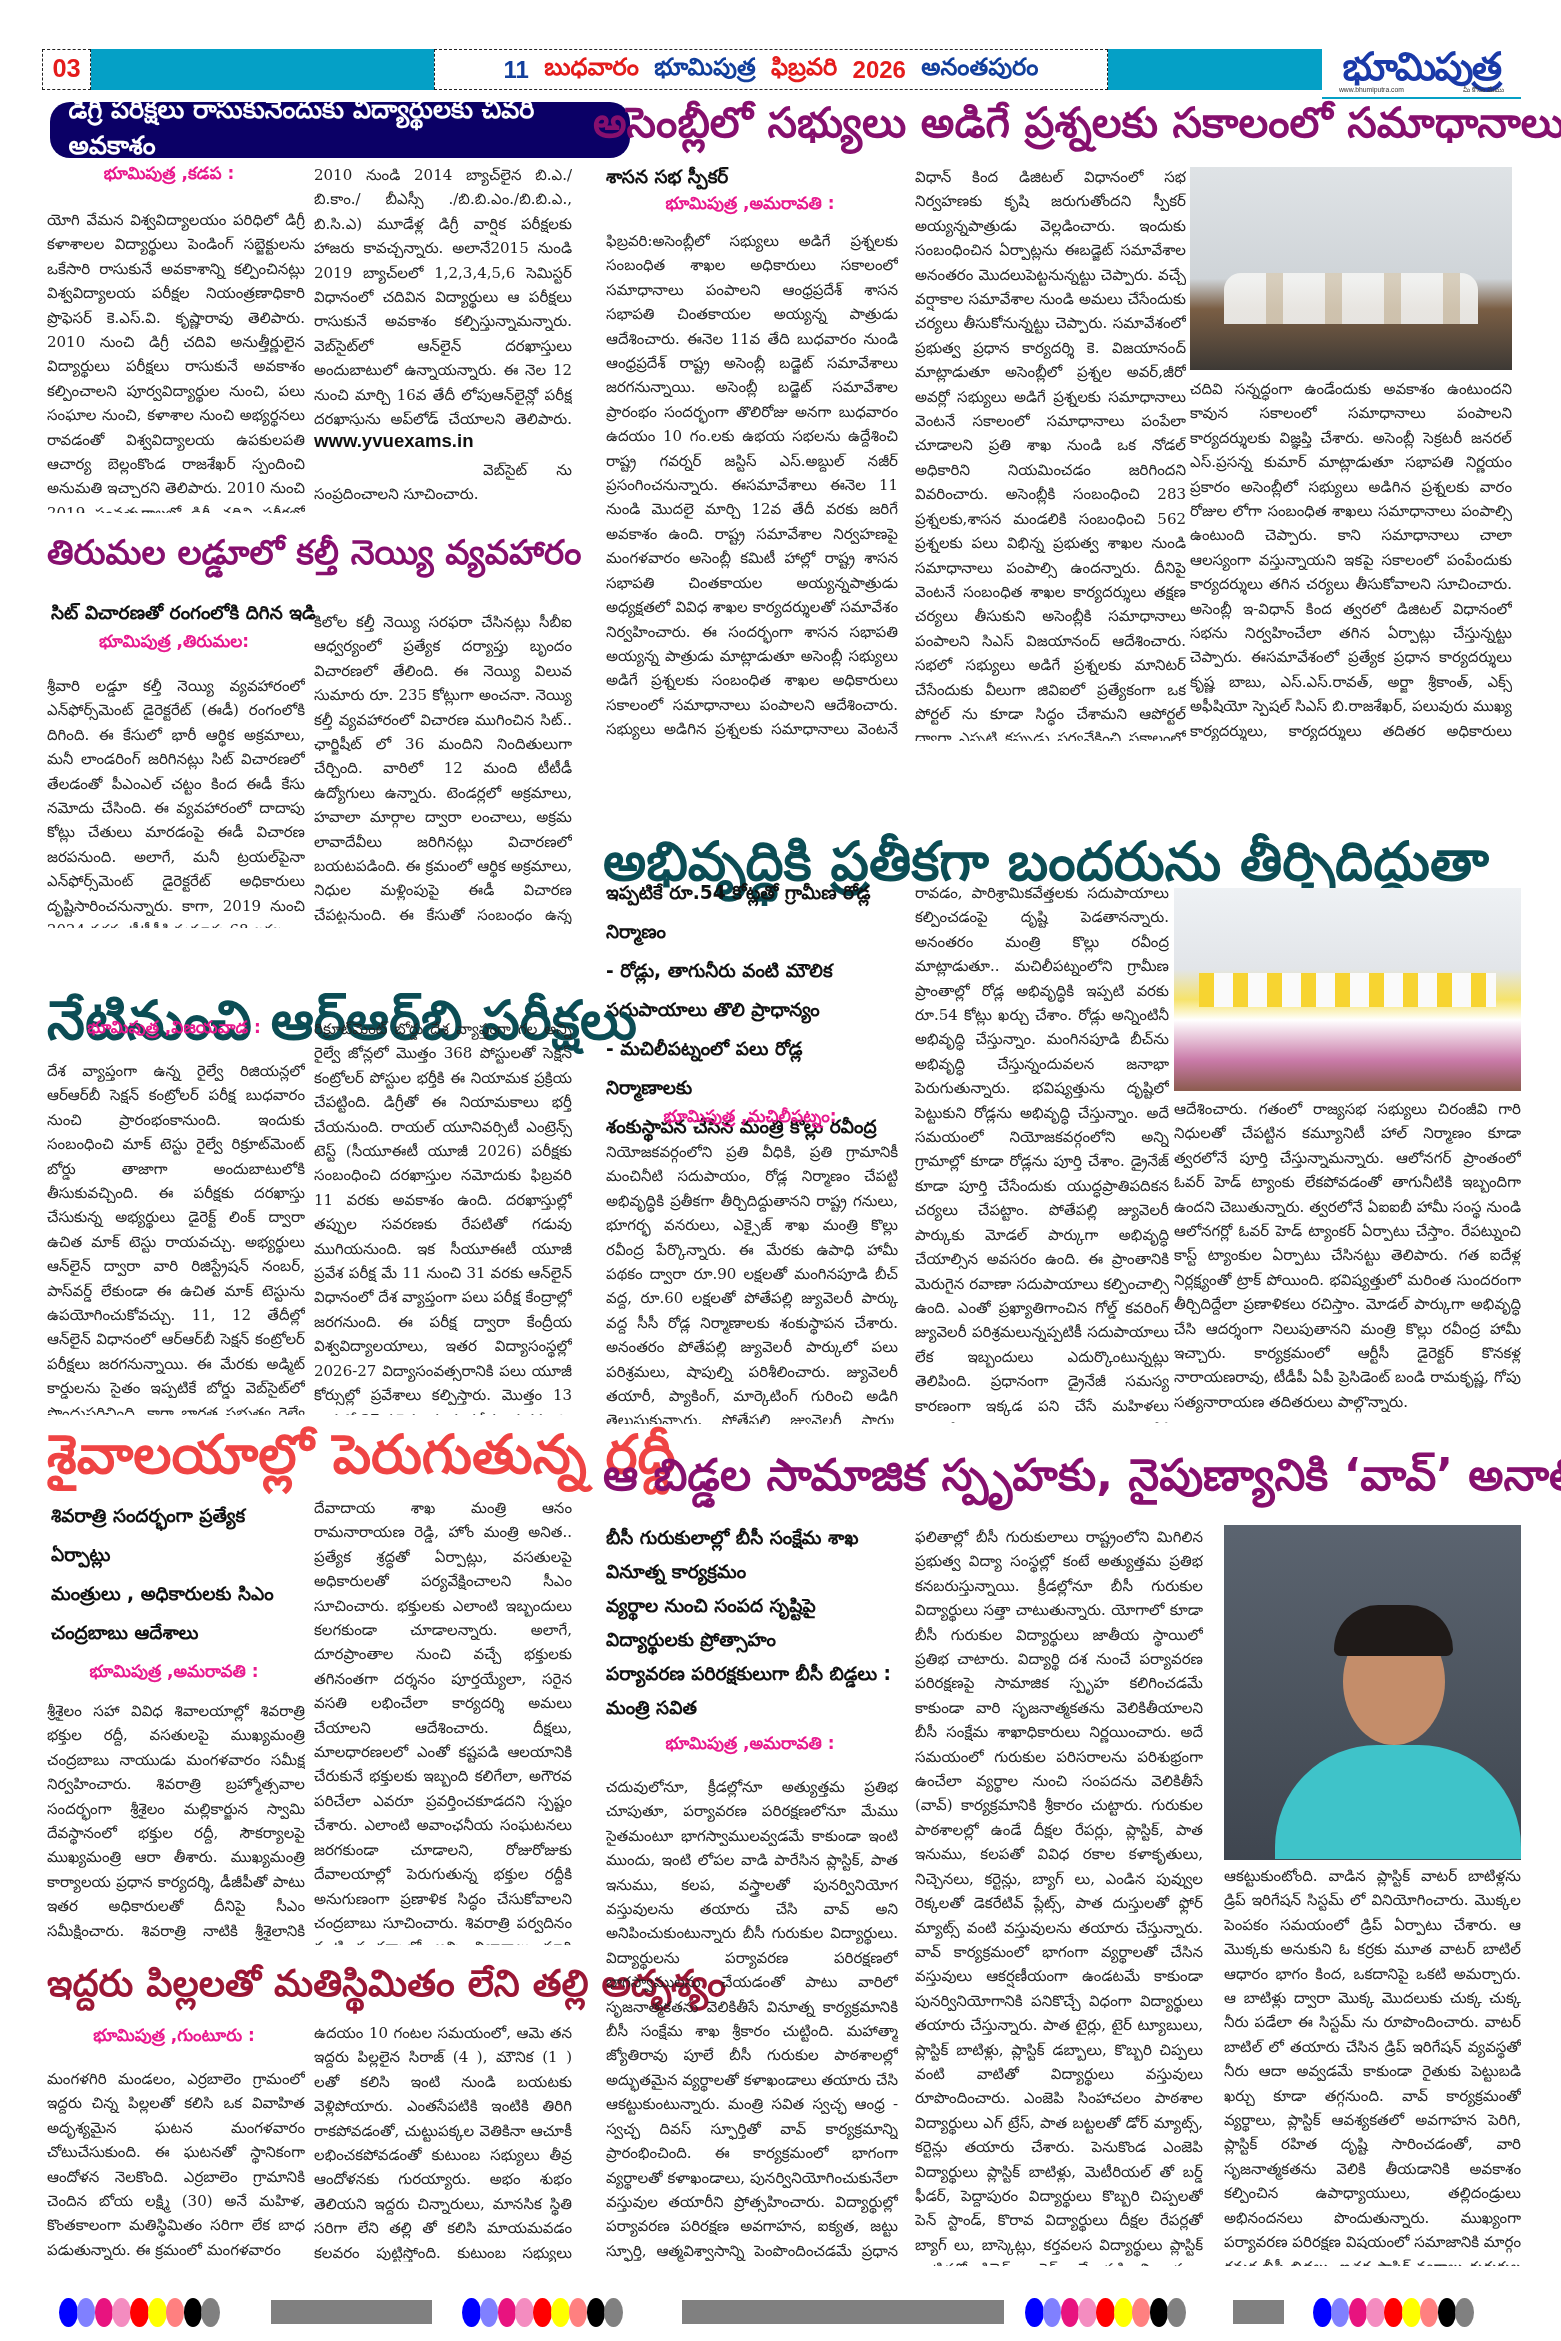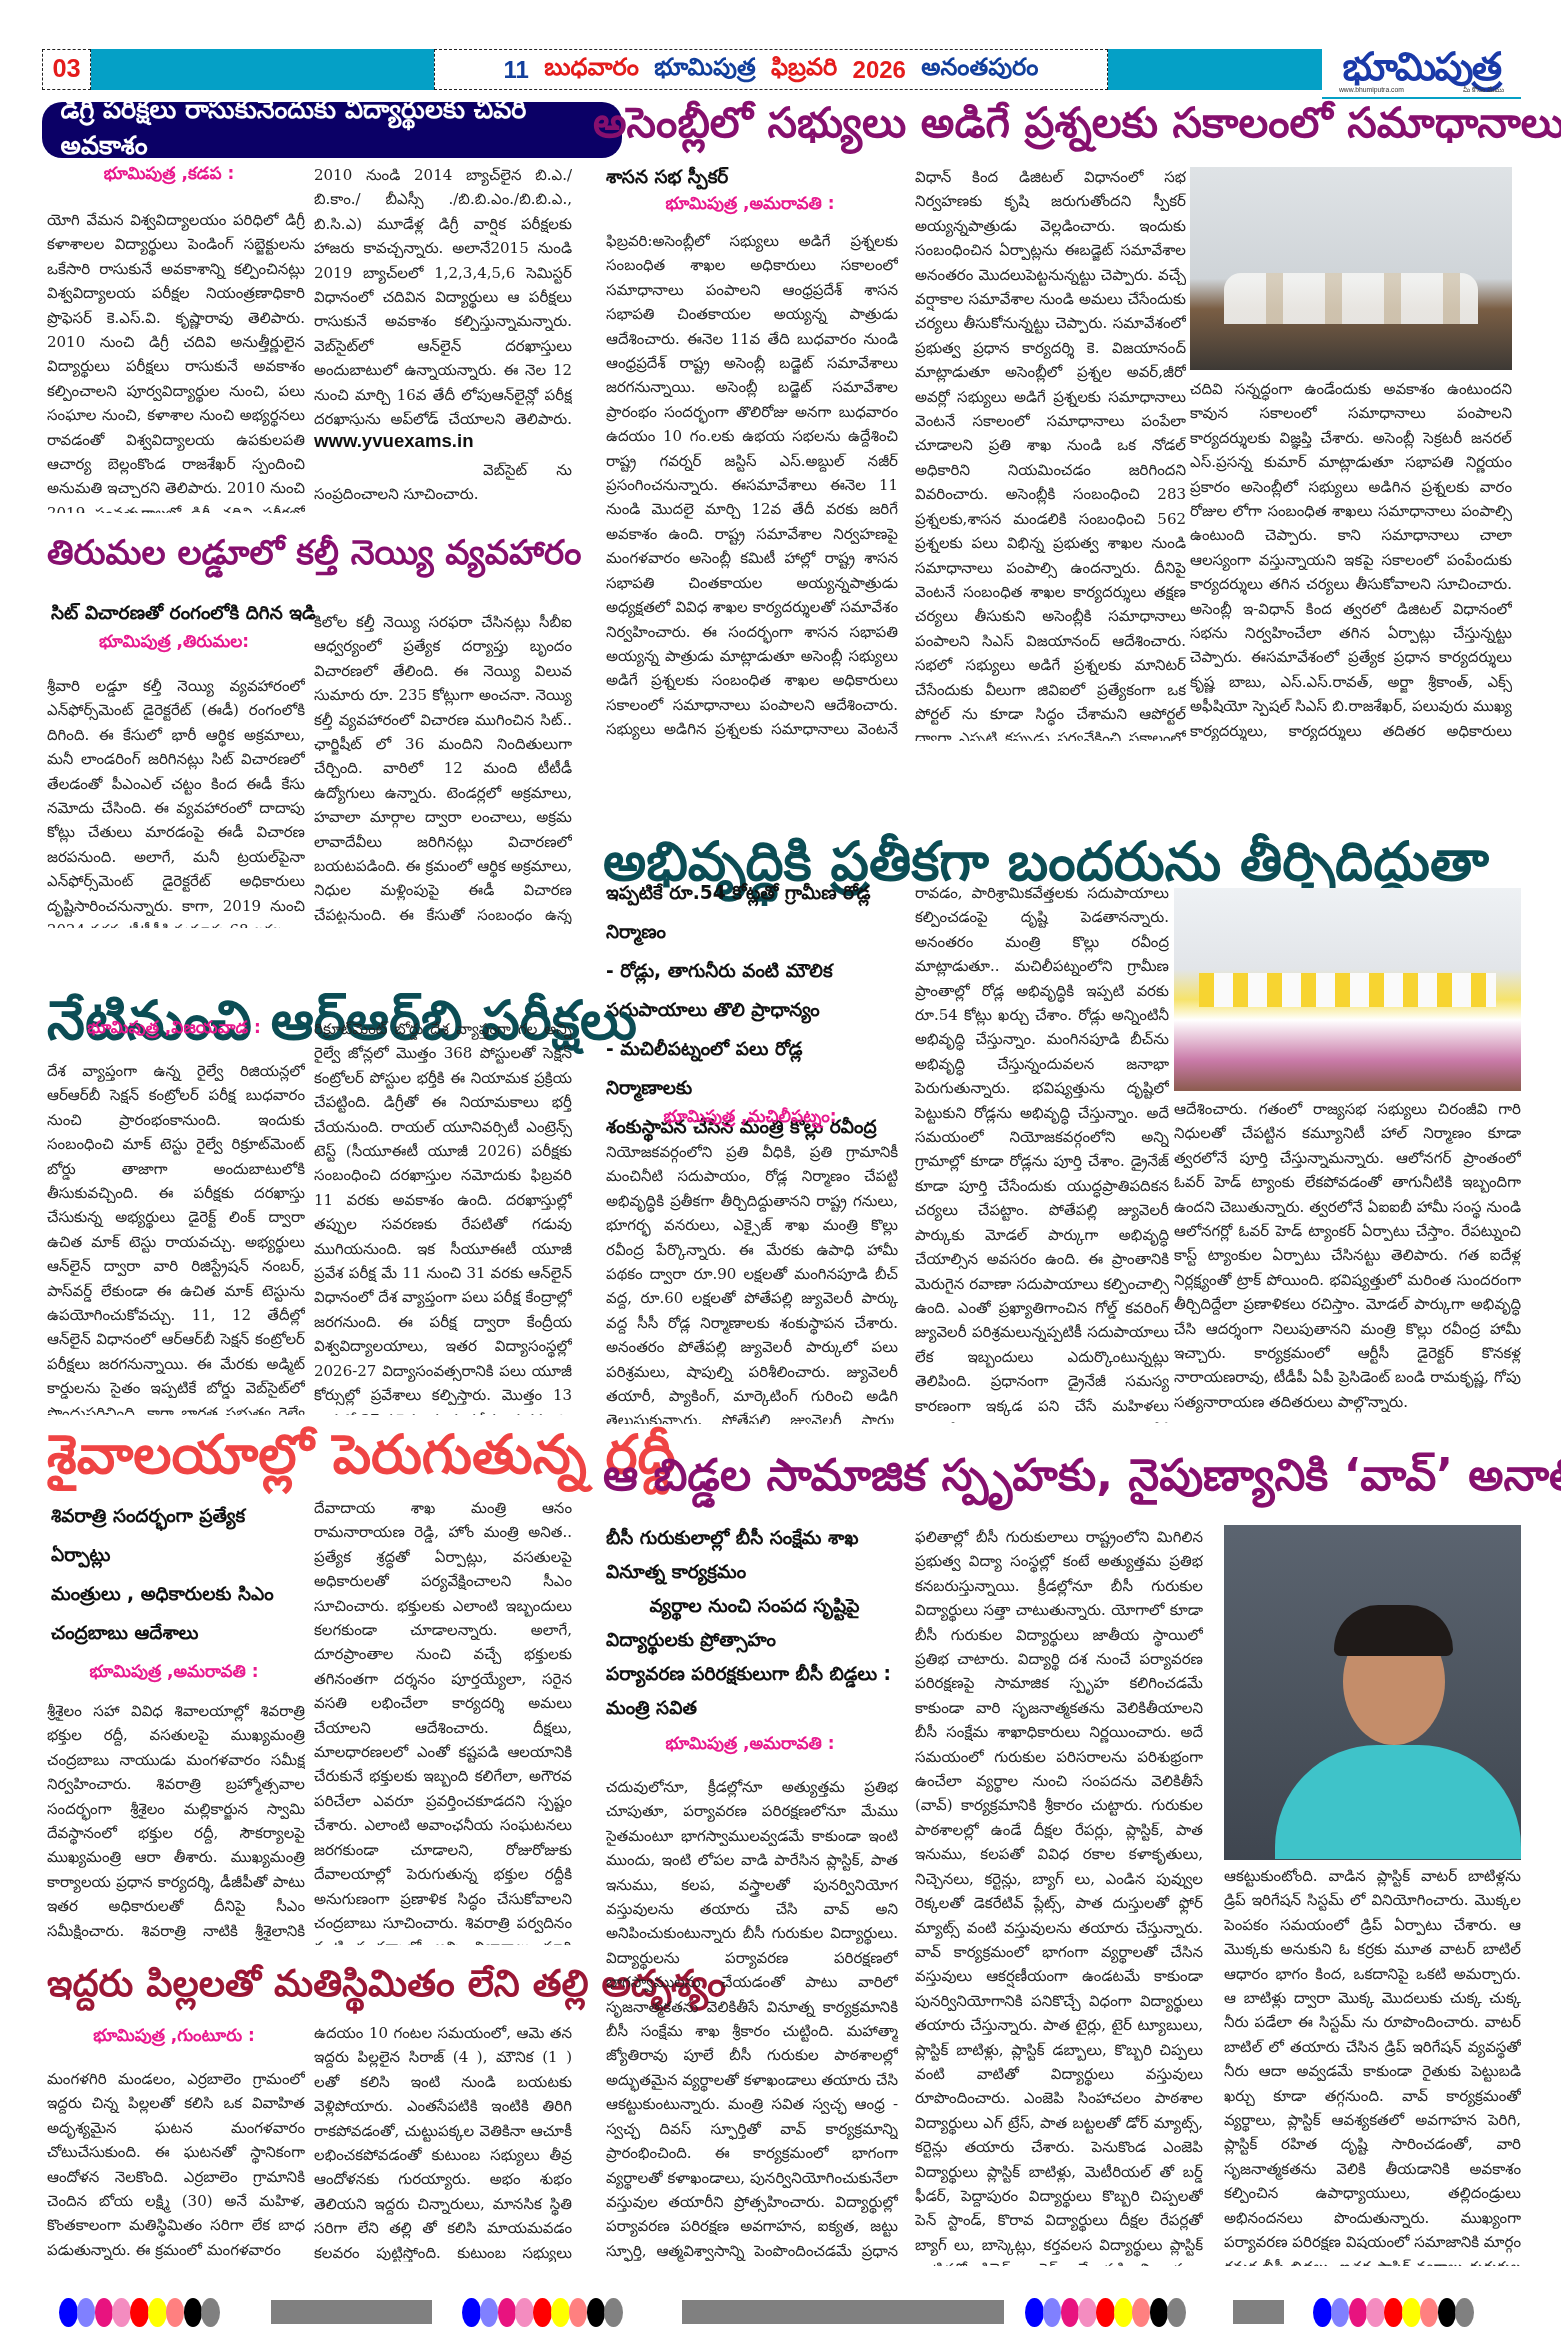--- a/index.html
+++ b/index.html
@@ -45,21 +45,21 @@
   <span class="blue">అనంతపురం</span>
 </div>
 <div class="abs logo">
   <div class="logo-title">భూమిపుత్ర</div>
   <div class="logo-sub">
       <span>www.bhumiputra.com</span>
       <span>మీ కోసం మేము</span>
     </div>
 </div>
 
-<div class="abs band" style="left:42px;top:102px;width:580px;height:56px;border-radius:20px;">డిగ్రీ పరీక్షలు రాసుకునేందుకు విద్యార్థులకు చివరి అవకాశం</div>
+<div class="abs band" style="left:50px;top:102px;width:580px;height:56px;border-radius:20px;">డిగ్రీ పరీక్షలు రాసుకునేందుకు విద్యార్థులకు చివరి అవకాశం</div>
 <div class="abs byline" style="left:42px;top:163px;width:254px;">భూమిపుత్ర ,కడప :</div>
 <div class="abs col" style="left:47px;top:208px;width:258px;height:305px;overflow:hidden;">యోగి వేమన విశ్వవిద్యాలయం పరిధిలో డిగ్రీ కళాశాలల విద్యార్థులు పెండింగ్ సబ్జెక్టులను ఒకేసారి రాసుకునే అవకాశాన్ని కల్పించినట్లు విశ్వవిద్యాలయ పరీక్షల నియంత్రణాధికారి ప్రొఫెసర్ కె.ఎస్.వి. కృష్ణారావు తెలిపారు. 2010 నుంచి డిగ్రీ చదివి అనుత్తీర్ణులైన విద్యార్థులు పరీక్షలు రాసుకునే అవకాశం కల్పించాలని పూర్వవిద్యార్థుల నుంచి, పలు సంఘాల నుంచి, కళాశాల నుంచి అభ్యర్థనలు రావడంతో విశ్వవిద్యాలయ ఉపకులపతి ఆచార్య బెల్లంకొండ రాజశేఖర్ స్పందించి అనుమతి ఇచ్చారని తెలిపారు. 2010 నుంచి 2019 సంవత్సరాలలో డిగ్రీ చదివి పరీక్షల్లో ఉంపకున్న విద్యార్థులకు ఇదొక అద్భుత అవకాశం చివరి అవకాశమన్నారు</div>
 <div class="abs col" style="left:314px;top:163px;width:258px;height:263px;overflow:hidden;">2010 నుండి 2014 బ్యాచ్‌లైన బి.ఎ./ బి.కాం./ బీఎస్సీ ./బి.బి.ఎం./బి.బి.ఎ., బి.సి.ఎ) మూడేళ్ల డిగ్రీ వార్షిక పరీక్షలకు హాజరు కావచ్చన్నారు. అలానే2015 నుండి 2019 బ్యాచ్‌లలో 1,2,3,4,5,6 సెమిస్టర్ విధానంలో చదివిన విద్యార్థులు ఆ పరీక్షలు రాసుకునే అవకాశం కల్పిస్తున్నామన్నారు. వెబ్‌సైట్‌లో ఆన్‌లైన్ దరఖాస్తులు అందుబాటులో ఉన్నాయన్నారు. ఈ నెల 12 నుంచి మార్చి 16వ తేదీ లోపుఆన్‌లైన్లో పరీక్ష దరఖాస్తును అప్‌లోడ్ చేయాలని తెలిపారు. అపరాధ రుసుం తో మార్చి 25వ తేదీ వరకు గడువు ఉందన్నారు. అర్హత కలిగిన అభ్యర్థులు దరఖాస్తులను సమర్పించవచ్చన్నారు. వివరాలకు</div>
 <div class="abs url" style="left:314px;top:430px;">www.yvuexams.in</div>
 <div class="abs col" style="left:314px;top:458px;width:258px;height:49px;overflow:hidden;text-indent:169px;">వెబ్‌సైట్ ను సంప్రదించాలని సూచించారు.</div>
 
 <div class="abs head purple" style="left:593px;top:100px;font-size:42px;">అసెంబ్లీలో సభ్యులు అడిగే ప్రశ్నలకు సకాలంలో సమాధానాలు పంపండి</div>
 <div class="abs sub" style="left:606px;top:157px;">శాసన సభ స్పీకర్</div>
 <div class="abs byline" style="left:606px;top:193px;width:288px;">భూమిపుత్ర ,అమరావతి :</div>
 <div class="abs col" style="left:606px;top:229px;width:292px;height:513px;overflow:hidden;">ఫిబ్రవరి:అసెంబ్లీలో సభ్యులు అడిగే ప్రశ్నలకు సంబంధిత శాఖల అధికారులు సకాలంలో సమాధానాలు పంపాలని ఆంధ్రప్రదేశ్ శాసన సభాపతి చింతకాయల అయ్యన్న పాత్రుడు ఆదేశించారు. ఈనెల 11వ తేది బుధవారం నుండి ఆంధ్రప్రదేశ్ రాష్ట్ర అసెంబ్లీ బడ్జెట్ సమావేశాలు జరగనున్నాయి. అసెంబ్లీ బడ్జెట్ సమావేశాల ప్రారంభం సందర్భంగా తొలిరోజు అనగా బుధవారం ఉదయం 10 గం.లకు ఉభయ సభలను ఉద్దేశించి రాష్ట్ర గవర్నర్ జస్టిస్ ఎస్.అబ్దుల్ నజీర్ ప్రసంగించనున్నారు. ఈసమావేశాలు ఈనెల 11 నుండి మొదలై మార్చి 12వ తేదీ వరకు జరిగే అవకాశం ఉంది. రాష్ట్ర సమావేశాల నిర్వహణపై మంగళవారం అసెంబ్లీ కమిటీ హాల్లో రాష్ట్ర శాసన సభాపతి చింతకాయల అయ్యన్నపాత్రుడు అధ్యక్షతలో వివిధ శాఖల కార్యదర్శులతో సమావేశం నిర్వహించారు. ఈ సందర్భంగా శాసన సభాపతి అయ్యన్న పాత్రుడు మాట్లాడుతూ అసెంబ్లీ సభ్యులు అడిగే ప్రశ్నలకు సంబంధిత శాఖల అధికారులు సకాలంలో సమాధానాలు పంపాలని ఆదేశించారు. సభ్యులు అడిగిన ప్రశ్నలకు సమాధానాలు వెంటనే సమాధానాలు రాకపోవడం చూస్తున్నామని అది ఇలా జరగకుండా సకాలంలో సమాధానాలు పంపేలా చూడాలని కార్యదర్శులను స్పీకర్ ఆదేశించారు. వచ్చే వర్షాకాల అసెంబ్లీ సమావేశాలు నేషనల్ ఇ-</div>
@@ -110,21 +110,21 @@
 
 <div class="abs head maroon" style="left:47px;top:1964px;font-size:37px;">ఇద్దరు పిల్లలతో మతిస్థిమితం లేని తల్లి అదృశ్యం</div>
 <div class="abs byline" style="left:47px;top:2025px;width:254px;">భూమిపుత్ర ,గుంటూరు :</div>
 <div class="abs col" style="left:47px;top:2067px;width:258px;height:195px;overflow:hidden;">మంగళగిరి మండలం, ఎర్రబాలెం గ్రామంలో ఇద్దరు చిన్న పిల్లలతో కలిసి ఒక వివాహిత అదృశ్యమైన ఘటన మంగళవారం చోటుచేసుకుంది. ఈ ఘటనతో స్థానికంగా ఆందోళన నెలకొంది. ఎర్రబాలెం గ్రామానికి చెందిన బోయ లక్ష్మి (30) అనే మహిళ, కొంతకాలంగా మతిస్థిమితం సరిగా లేక బాధ పడుతున్నారు. ఈ క్రమంలో మంగళవారం</div>
 <div class="abs col" style="left:314px;top:2021px;width:258px;height:241px;overflow:hidden;">ఉదయం 10 గంటల సమయంలో, ఆమె తన ఇద్దరు పిల్లలైన సిరాజ్ (4 ), మౌనిక (1 ) లతో కలిసి ఇంటి నుండి బయటకు వెళ్లిపోయారు. ఎంతసేపటికి ఇంటికి తిరిగి రాకపోవడంతో, చుట్టుపక్కల వెతికినా ఆచూకీ లభించకపోవడంతో కుటుంబ సభ్యులు తీవ్ర ఆందోళనకు గురయ్యారు. అభం శుభం తెలియని ఇద్దరు చిన్నారులు, మానసిక స్థితి సరిగా లేని తల్లి తో కలిసి మాయమవడం కలవరం పుట్టిస్తోంది. కుటుంబ సభ్యులు ఆదివారం వద్దకు చేస్తున్నారు.</div>
 
 <div class="abs head purple" style="left:603px;top:1451px;font-size:44px;">ఆ బిడ్డల సామాజిక స్పృహకు, నైపుణ్యానికి ‘వావ్’ అనాల్సిందే</div>
 <div class="abs" style="left:606px;top:1521px;width:297px;">
   <div class="sub" style="line-height:34px;">బీసీ గురుకులాల్లో బీసీ సంక్షేమ శాఖ</div>
   <div class="sub" style="line-height:34px;">వినూత్న కార్యక్రమం</div>
-  <div class="sub" style="line-height:34px;text-align:center;">వ్యర్థాల నుంచి సంపద సృష్టిపై</div>
+  <div class="sub" style="line-height:34px;">వ్యర్థాల నుంచి సంపద సృష్టిపై</div>
   <div class="sub" style="line-height:34px;">విద్యార్థులకు ప్రోత్సాహం</div>
   <div class="sub" style="line-height:34px;">పర్యావరణ పరిరక్షకులుగా బీసీ బిడ్డలు :</div>
   <div class="sub" style="line-height:34px;">మంత్రి సవిత</div>
 </div>
 <div class="abs byline" style="left:606px;top:1733px;width:288px;">భూమిపుత్ర ,అమరావతి :</div>
 <div class="abs col" style="left:606px;top:1775px;width:292px;height:491px;overflow:hidden;">చదువులోనూ, క్రీడల్లోనూ అత్యుత్తమ ప్రతిభ చూపుతూ, పర్యావరణ పరిరక్షణలోనూ మేము సైతమంటూ భాగస్వాములవ్వడమే కాకుండా ఇంటి ముందు, ఇంటి లోపల వాడి పారేసిన ప్లాస్టిక్, పాత ఇనుము, కలప, వస్త్రాలతో పునర్వినియోగ వస్తువులను తయారు చేసి వావ్ అని అనిపించుకుంటున్నారు బీసీ గురుకుల విద్యార్థులు. విద్యార్థులను పర్యావరణ పరిరక్షణలో భాగస్వాములను చేయడంతో పాటు వారిలో సృజనాత్మకతను వెలికితీసే వినూత్న కార్యక్రమానికి బీసీ సంక్షేమ శాఖ శ్రీకారం చుట్టింది. మహాత్మా జ్యోతిరావు పూలే బీసీ గురుకుల పాఠశాలల్లో అద్భుతమైన వ్యర్థాలతో కళాఖండాలు తయారు చేసి ఆకట్టుకుంటున్నారు. మంత్రి సవిత స్వచ్ఛ ఆంధ్ర - స్వచ్ఛ దివస్ స్ఫూర్తితో వావ్ కార్యక్రమాన్ని ప్రారంభించింది. ఈ కార్యక్రమంలో భాగంగా వ్యర్థాలతో కళాఖండాలు, పునర్వినియోగించుకునేలా వస్తువుల తయారీని ప్రోత్సహించారు. విద్యార్థుల్లో పర్యావరణ పరిరక్షణ అవగాహన, ఐక్యత, జట్టు స్ఫూర్తి, ఆత్మవిశ్వాసాన్ని పెంపొందించడమే ప్రధాన లక్ష్యంగా వావ్ కార్యక్రమాన్ని రూపొందించారు. రాష్ట్ర వ్యాప్తంగా 109 మహాత్మా జ్యోతిరావు పూలే బీసీ గురుకుల పాఠశాలలు ఉన్నాయి. బోధనలో, పరీక్షా</div>
 <div class="abs col" style="left:915px;top:1525px;width:288px;height:741px;overflow:hidden;">ఫలితాల్లో బీసీ గురుకులాలు రాష్ట్రంలోని మిగిలిన ప్రభుత్వ విద్యా సంస్థల్లో కంటే అత్యుత్తమ ప్రతిభ కనబరుస్తున్నాయి. క్రీడల్లోనూ బీసీ గురుకుల విద్యార్థులు సత్తా చాటుతున్నారు. యోగాలో కూడా బీసీ గురుకుల విద్యార్థులు జాతీయ స్థాయిలో ప్రతిభ చాటారు. విద్యార్థి దశ నుంచే పర్యావరణ పరిరక్షణపై సామాజిక స్పృహ కలిగించడమే కాకుండా వారి సృజనాత్మకతను వెలికితీయాలని బీసీ సంక్షేమ శాఖాధికారులు నిర్ణయించారు. అదే సమయంలో గురుకుల పరిసరాలను పరిశుభ్రంగా ఉంచేలా వ్యర్థాల నుంచి సంపదను వెలికితీసే (వావ్) కార్యక్రమానికి శ్రీకారం చుట్టారు. గురుకుల పాఠశాలల్లో ఉండే దీక్షల రేపర్లు, ప్లాస్టిక్, పాత ఇనుము, కలపతో వివిధ రకాల కళాకృతులు, నిచ్చెనలు, కర్టెన్లు, బ్యాగ్ లు, ఎండిన పువ్వుల రెక్కలతో డెకరేటివ్ ప్లేట్స్, పాత దుస్తులతో ఫ్లోర్ మ్యాట్స్ వంటి వస్తువులను తయారు చేస్తున్నారు. వావ్ కార్యక్రమంలో భాగంగా వ్యర్థాలతో చేసిన వస్తువులు ఆకర్షణీయంగా ఉండటమే కాకుండా పునర్వినియోగానికి పనికొచ్చే విధంగా విద్యార్థులు తయారు చేస్తున్నారు. పాత టైర్లు, టైర్ ట్యూబులు, ప్లాస్టిక్ బాటిళ్లు, ప్లాస్టిక్ డబ్బాలు, కొబ్బరి చిప్పలు వంటి వాటితో విద్యార్థులు వస్తువులు రూపొందించారు. ఎంజెపి సింహాచలం పాఠశాల విద్యార్థులు ఎగ్ ట్రేస్, పాత బట్టలతో డోర్ మ్యాట్స్, కర్టెన్లు తయారు చేశారు. పెనుకొండ ఎంజెపి విద్యార్థులు ప్లాస్టిక్ బాటిళ్లు, మెటీరియల్ తో బర్డ్ ఫీడర్, పెద్దాపురం విద్యార్థులు కొబ్బరి చిప్పలతో పెన్ స్టాండ్, కొరావ విద్యార్థులు దీక్షల రేపర్లతో బ్యాగ్ లు, బాస్కెట్లు, కర్తవలస విద్యార్థులు ప్లాస్టిక్ బాటిళ్లతో కిచెన్ గార్డెన్, బేతావడి విద్యార్థులు ప్లాస్టిక్ బాటిళ్లతో వెర్టికల్ గార్డెన్, ఎలక్ట్రిక్ మెటీరియల్ తో ఫ్యాన్ మోడల్ వంటి పునర్వినియోగ వస్తువులను రూపొందించారు. ప్లాస్టిక్ తో పర్యావరణ పరిరక్షణ ప్రమాదంలో పడింది. ఆ ప్లాస్టిక్‌ ను వినియోగించి నీటిని పొదుపు చేసేలా, రైతులకు మేలు చేసేలా నార్పల విద్యార్థులు రూపొందించిన డ్రిప్ ఇరిగేషన్ సిస్టమ్ విశేషంగా</div>
 <div class="abs photo" style="left:1224px;top:1525px;width:297px;height:335px;background:linear-gradient(180deg,#5b6470 0%,#4a525c 60%,#3f4650 100%);">
   <div style="position:absolute;left:119px;top:93px;width:102px;height:127px;border-radius:50%;background:#c48d6a;"></div>
   <div style="position:absolute;left:51px;top:220px;width:246px;height:114px;border-radius:102px 102px 0 0;background:#3fc3c9;"></div>

